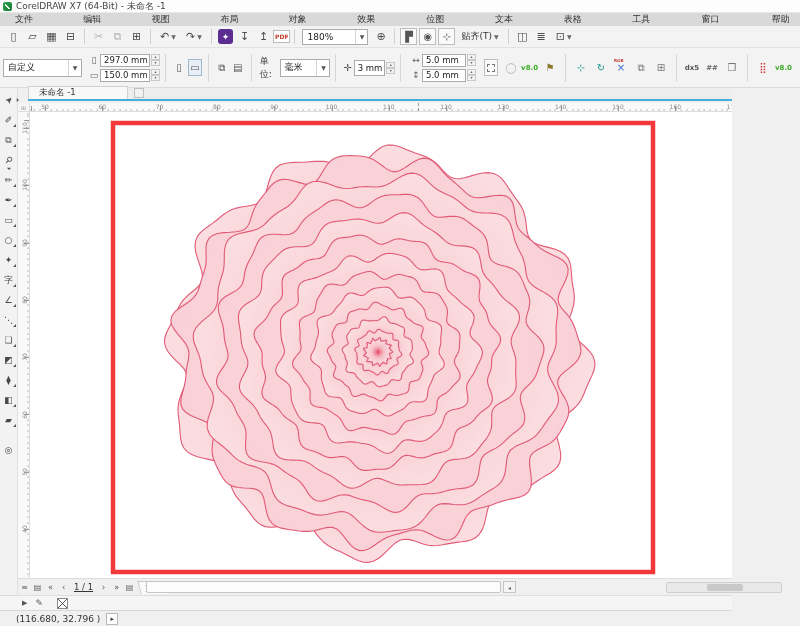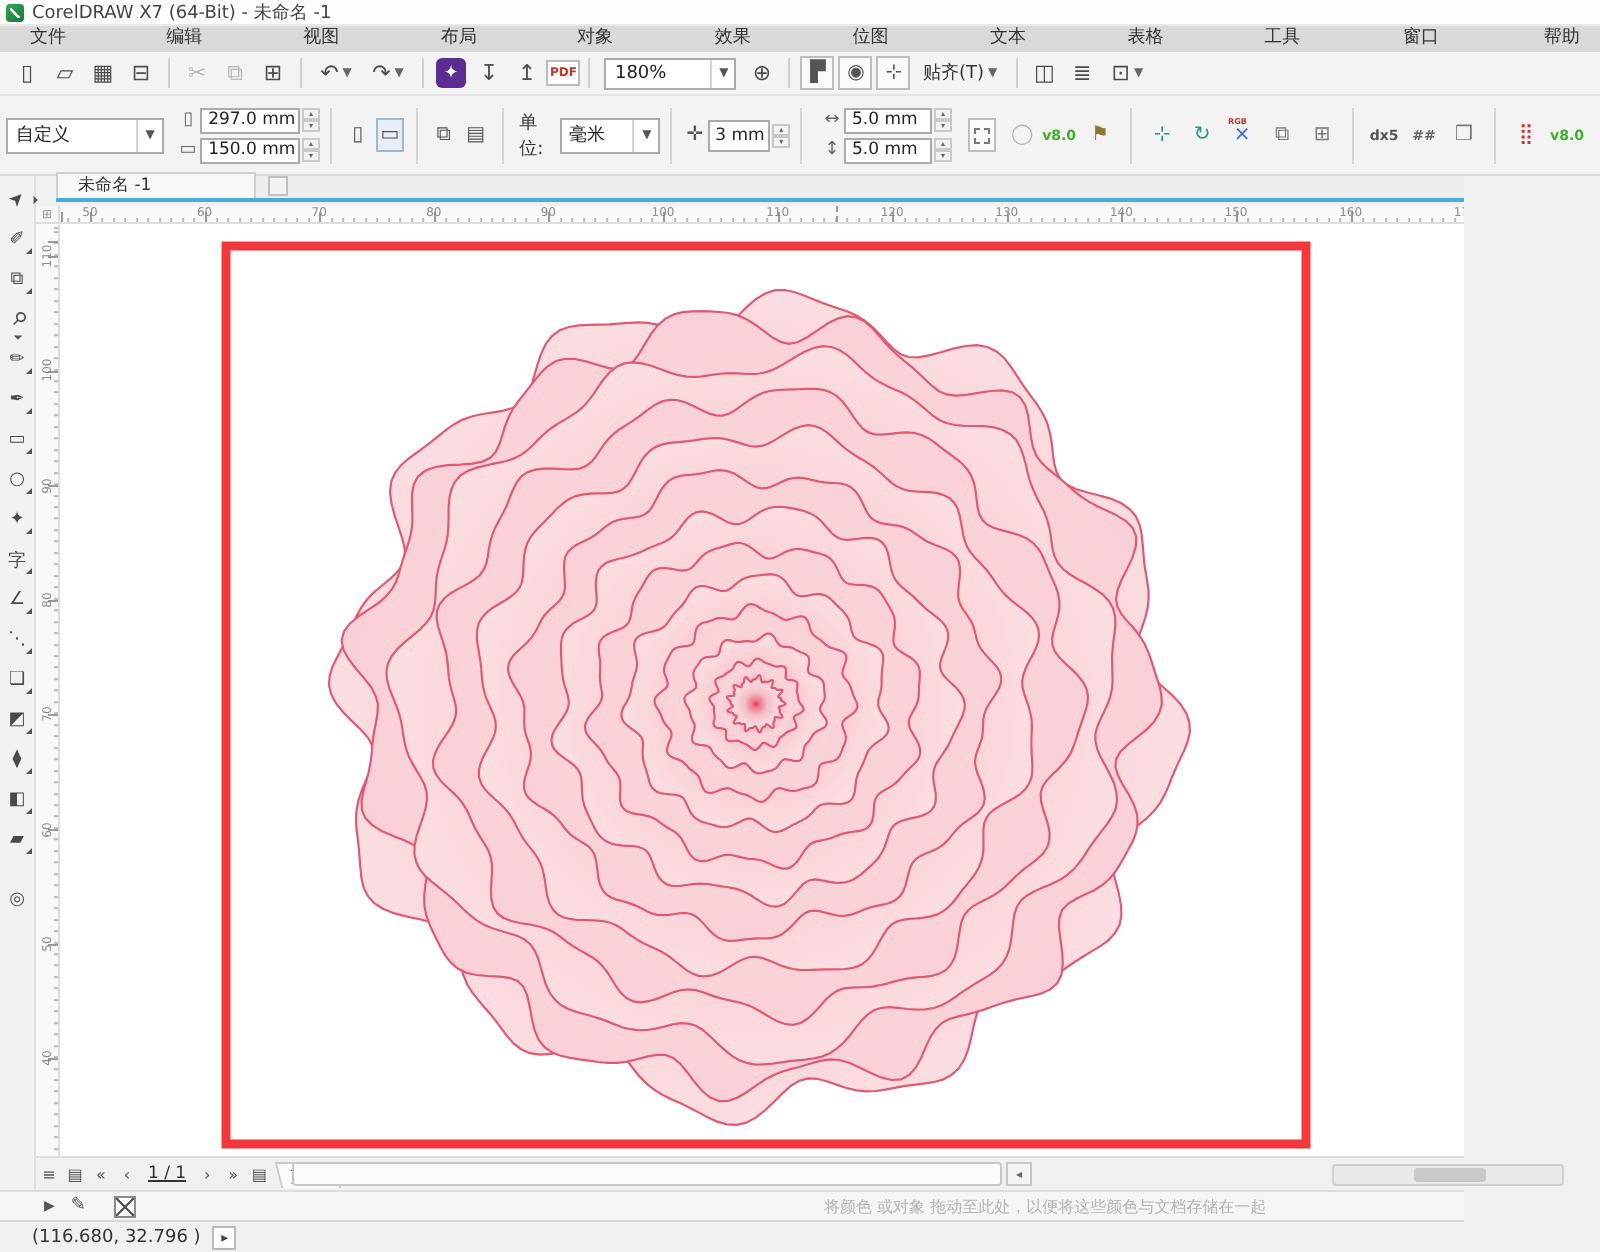--- a/index.html
+++ b/index.html
@@ -506,21 +506,20 @@
     <div class="hscroll-btn">◂</div>
     <div class="mini-track">
       <div class="mini-thumb"></div>
     </div>
   </div>
 
   <div class="paletterow">
     <span class="pal-flyout">▶</span>
     <span class="pal-pen">✎</span>
     <div class="no-color"></div>
-    <span class="pal-hint">将颜色 或对象 拖动至此处，以便将这些颜色与文档存储在一起</span>
   </div>
 
   <div class="statusbar">
     <span class="coords">(116.680, 32.796 )</span>
     <div class="status-btn">▸</div>
   </div>
 
 </div>
 
 </body></html>

